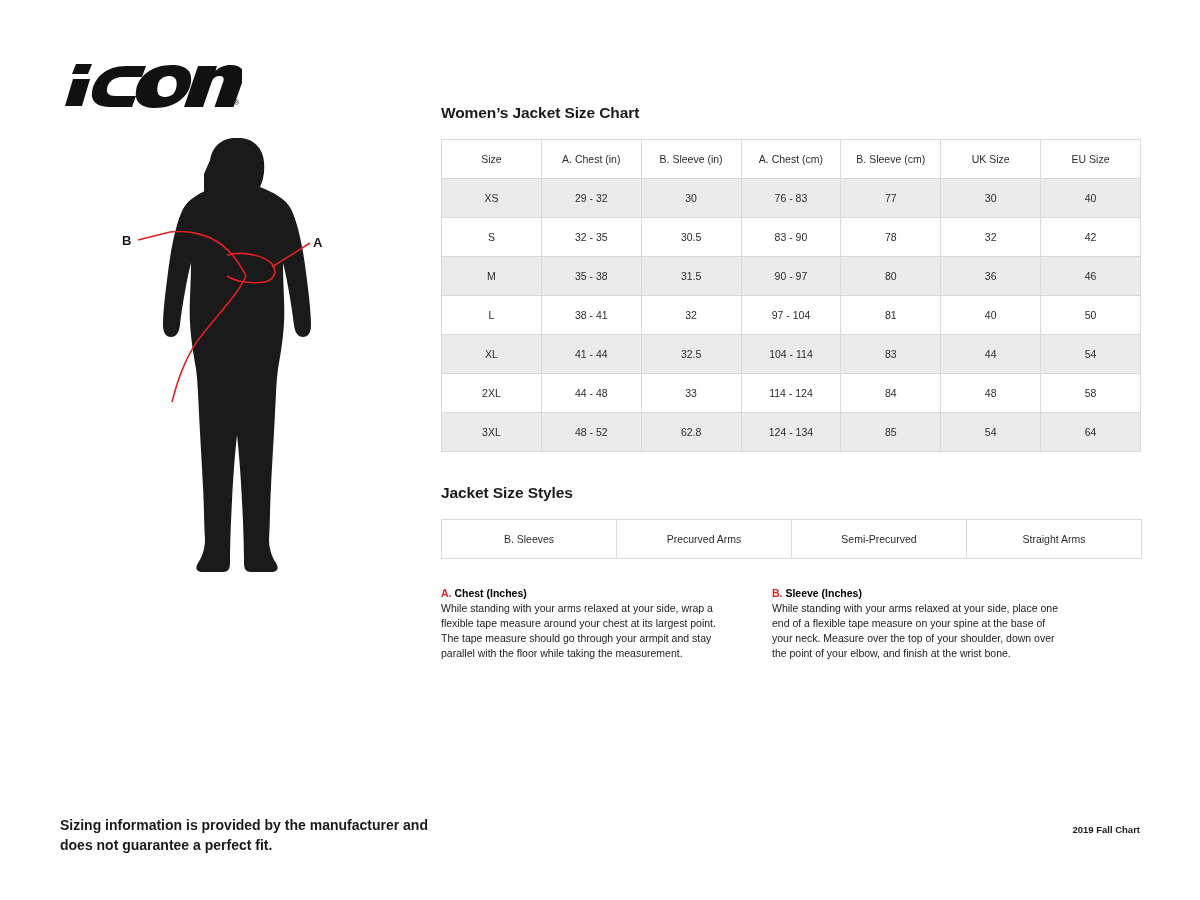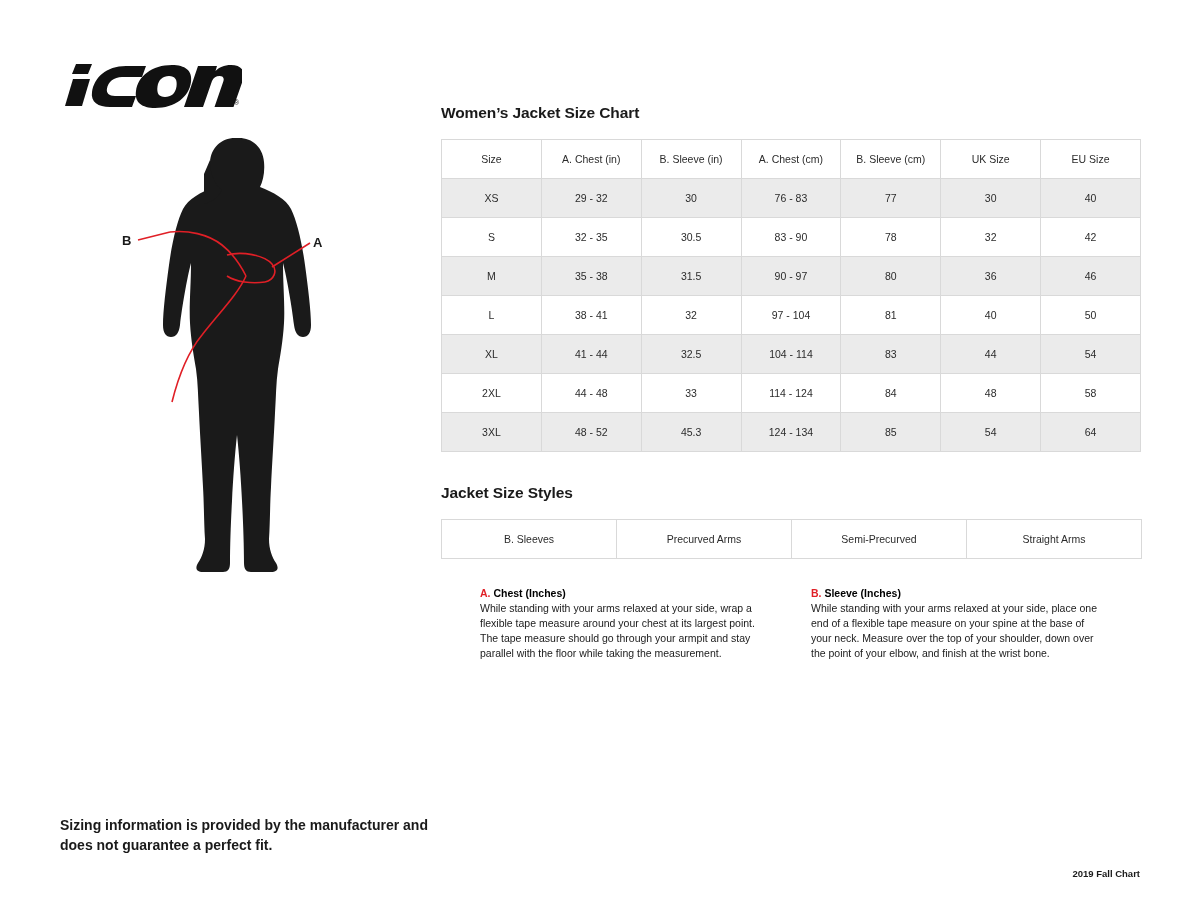--- a/index.html
+++ b/index.html
@@ -83,21 +83,20 @@
   }
   #howto h3 {
     font-size: 15.5px;
     font-weight: bold;
     margin: 0 0 11px 0;
     color: #1a1a1a;
   }
   .howto-cols {
     display: flex;
     gap: 36px;
-    margin-left: 39px;
   }
   .howto-col { width: 295px; }
   .howto-head {
     font-size: 10.5px;
     font-weight: bold;
     margin-bottom: 2px;
   }
   .howto-head .mark { color: #e01f26; }
   .howto-body {
     font-size: 10.5px;
@@ -112,21 +111,21 @@
     top: 815px;
     width: 380px;
     font-size: 14px;
     line-height: 1.45;
     font-weight: bold;
     color: #1a1a1a;
   }
   #fall-chart {
     position: absolute;
     right: 60px;
-    top: 868px;
+    top: 824px;
     font-size: 9.5px;
     color: #1a1a1a;
     font-weight: bold;
   }
 </style>
 </head>
 <body>
 
 <div id="brand-logo">
   <svg viewBox="0 0 180 62" width="180" height="62">
@@ -275,21 +274,21 @@
         <td>44 - 48</td>
         <td>33</td>
         <td>114 - 124</td>
         <td>84</td>
         <td>48</td>
         <td>58</td>
       </tr>
       <tr class="alt">
         <td>3XL</td>
         <td>48 - 52</td>
-        <td>45.3</td>
+        <td>62.8</td>
         <td>124 - 134</td>
         <td>85</td>
         <td>54</td>
         <td>64</td>
       </tr>
     </tbody>
   </table>
 
   <div style="height:32px"></div>
 

